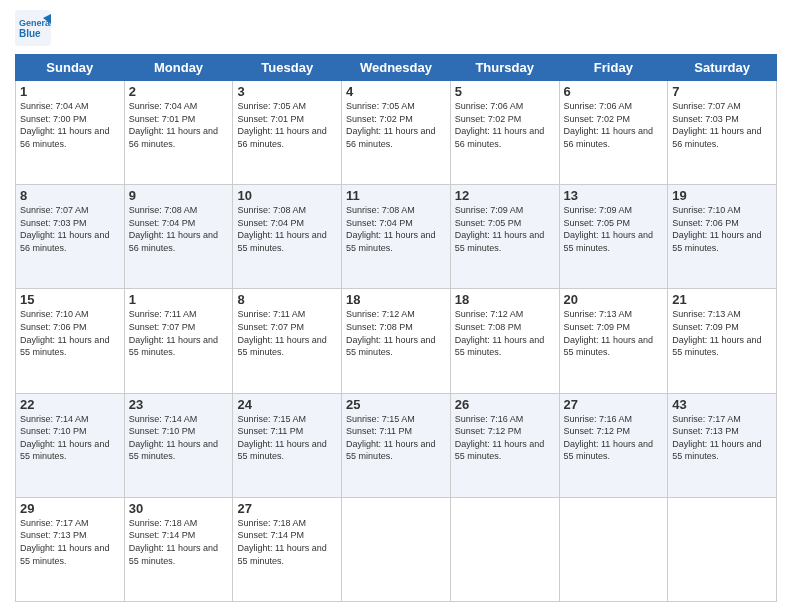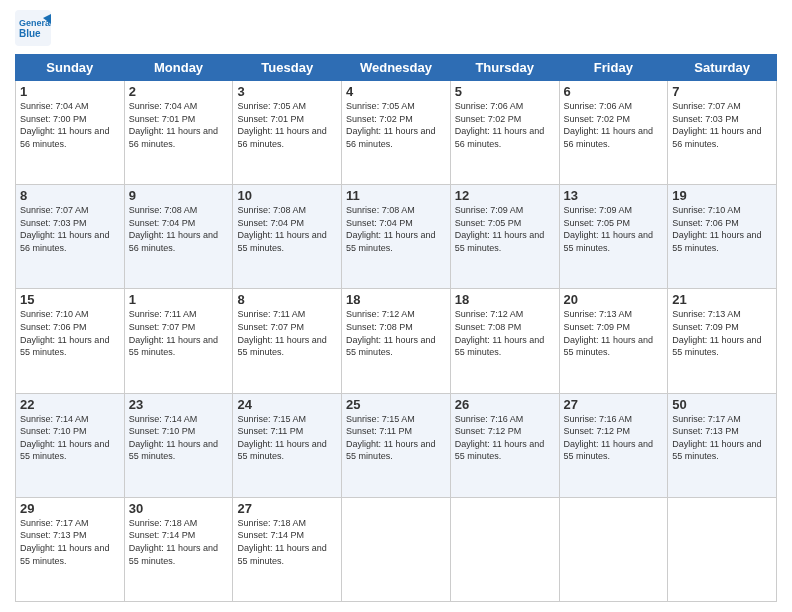--- a/index.html
+++ b/index.html
@@ -173,21 +173,21 @@
           <td><span class="day-num">23</span>
 <span class="day-info">Sunrise: 7:14 AM<br>Sunset: 7:10 PM<br>Daylight: 11 hours and 55 minutes.</span></td>
           <td><span class="day-num">24</span>
 <span class="day-info">Sunrise: 7:15 AM<br>Sunset: 7:11 PM<br>Daylight: 11 hours and 55 minutes.</span></td>
           <td><span class="day-num">25</span>
 <span class="day-info">Sunrise: 7:15 AM<br>Sunset: 7:11 PM<br>Daylight: 11 hours and 55 minutes.</span></td>
           <td><span class="day-num">26</span>
 <span class="day-info">Sunrise: 7:16 AM<br>Sunset: 7:12 PM<br>Daylight: 11 hours and 55 minutes.</span></td>
           <td><span class="day-num">27</span>
 <span class="day-info">Sunrise: 7:16 AM<br>Sunset: 7:12 PM<br>Daylight: 11 hours and 55 minutes.</span></td>
-          <td><span class="day-num">50</span>
+          <td><span class="day-num">43</span>
 <span class="day-info">Sunrise: 7:17 AM<br>Sunset: 7:13 PM<br>Daylight: 11 hours and 55 minutes.</span></td>
         </tr>
         <tr>
           <td><span class="day-num">29</span>
 <span class="day-info">Sunrise: 7:17 AM<br>Sunset: 7:13 PM<br>Daylight: 11 hours and 55 minutes.</span></td>
           <td><span class="day-num">30</span>
 <span class="day-info">Sunrise: 7:18 AM<br>Sunset: 7:14 PM<br>Daylight: 11 hours and 55 minutes.</span></td>
           <td><span class="day-num">27</span>
 <span class="day-info">Sunrise: 7:18 AM<br>Sunset: 7:14 PM<br>Daylight: 11 hours and 55 minutes.</span></td>
           <td class="empty-cell"></td>

